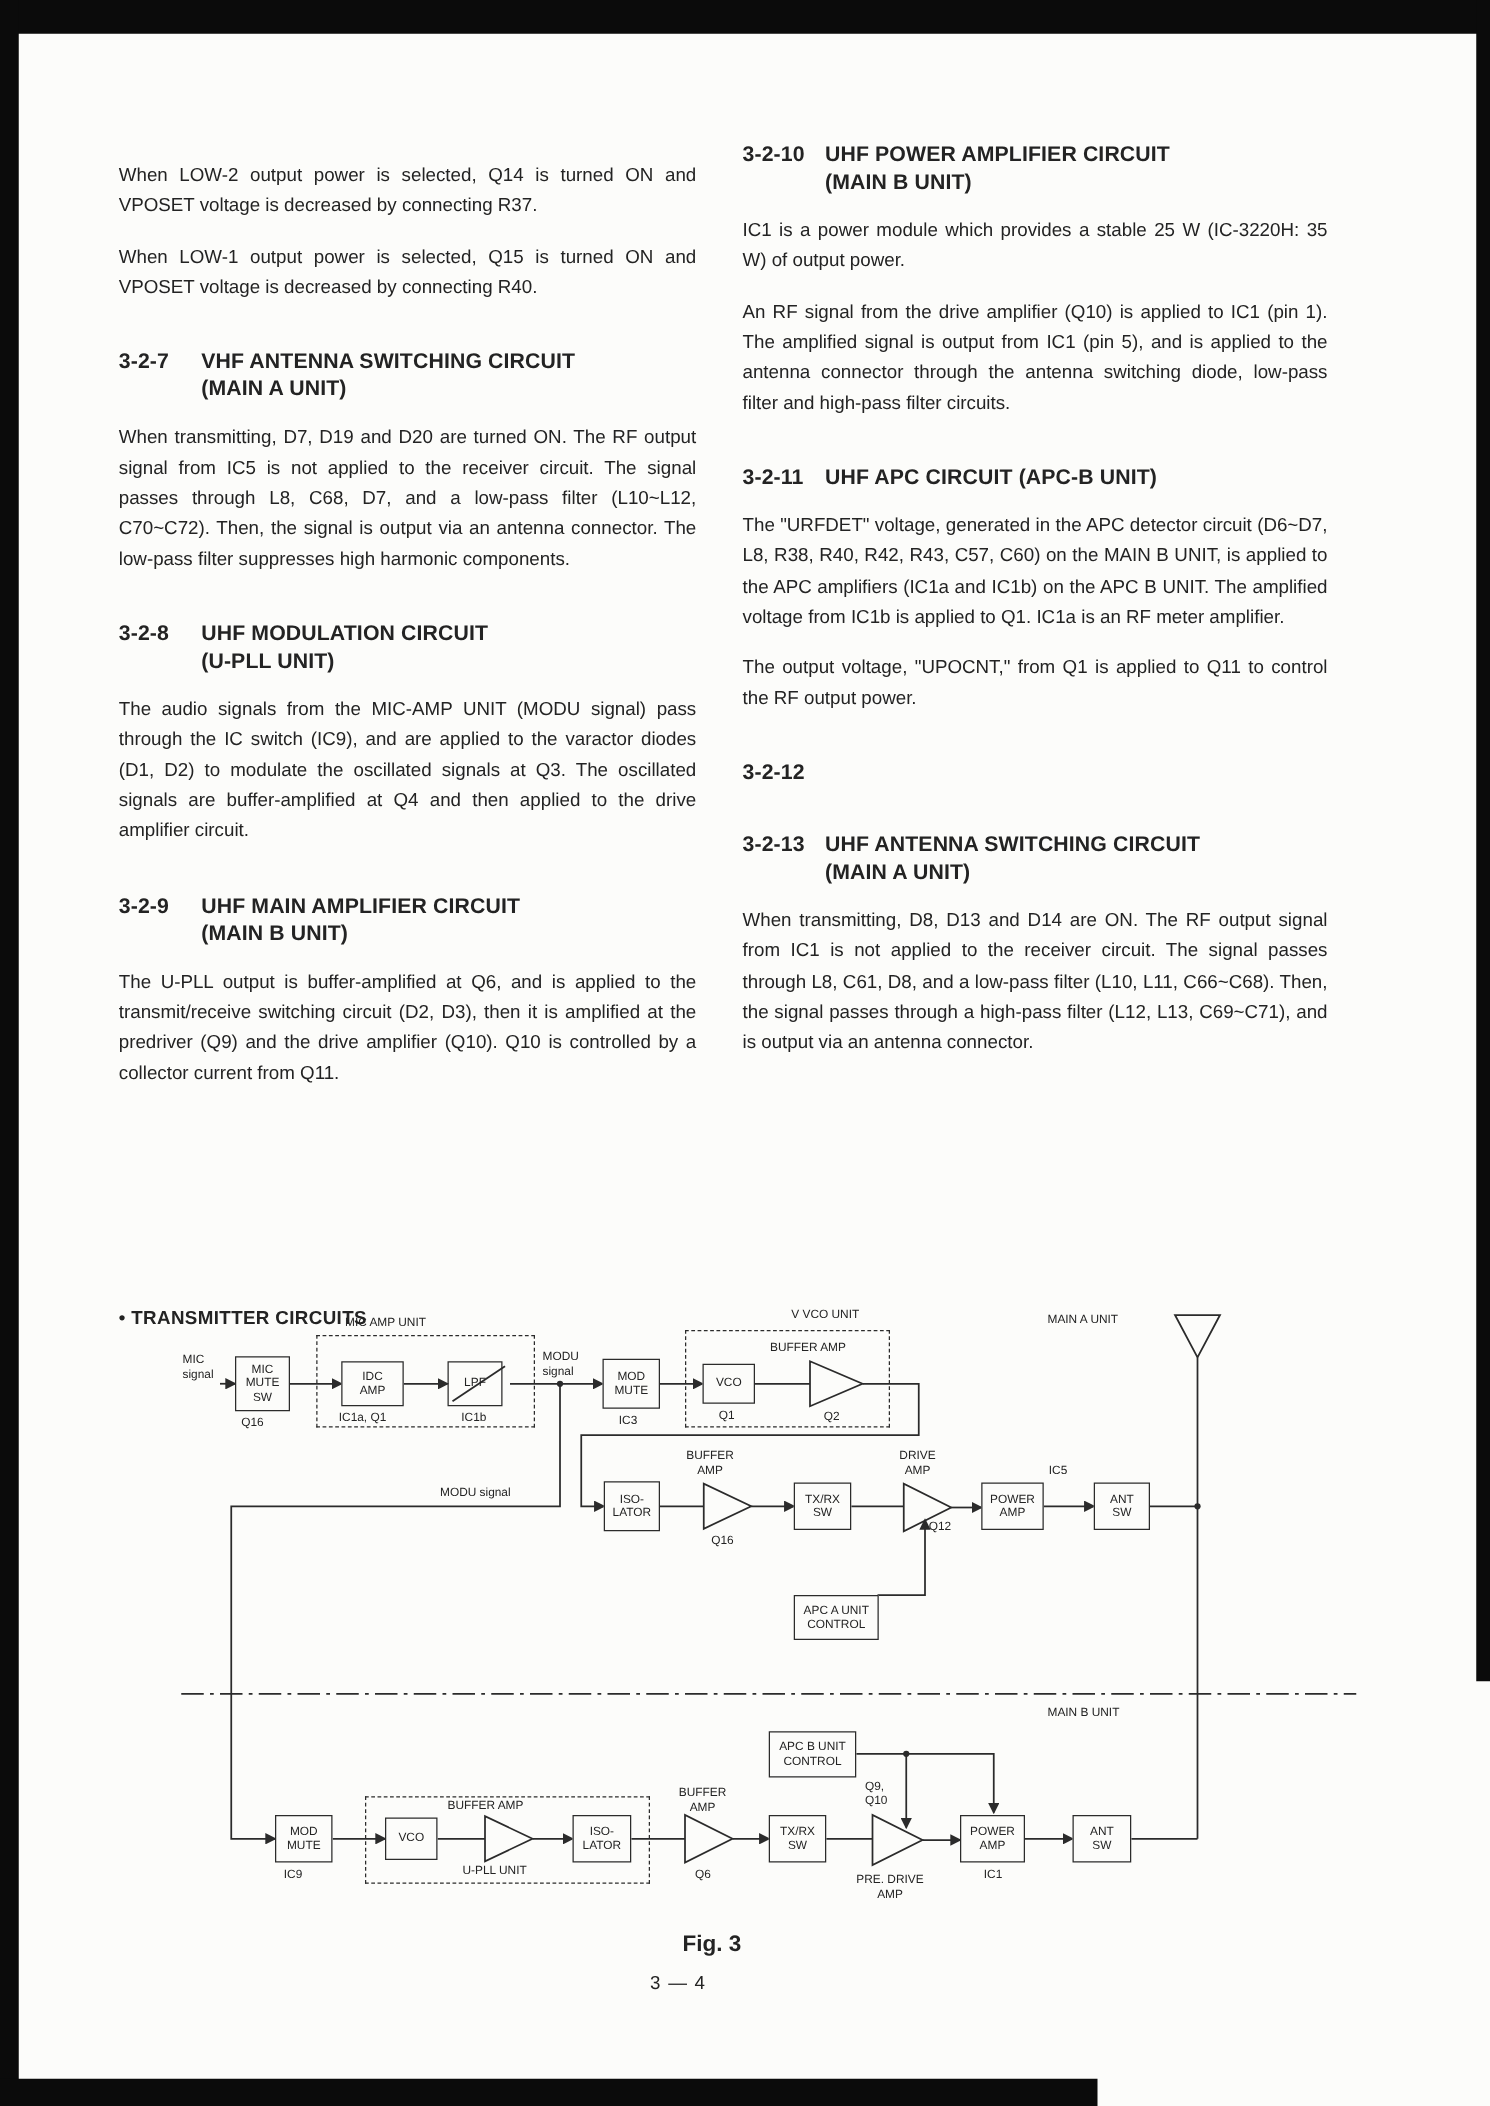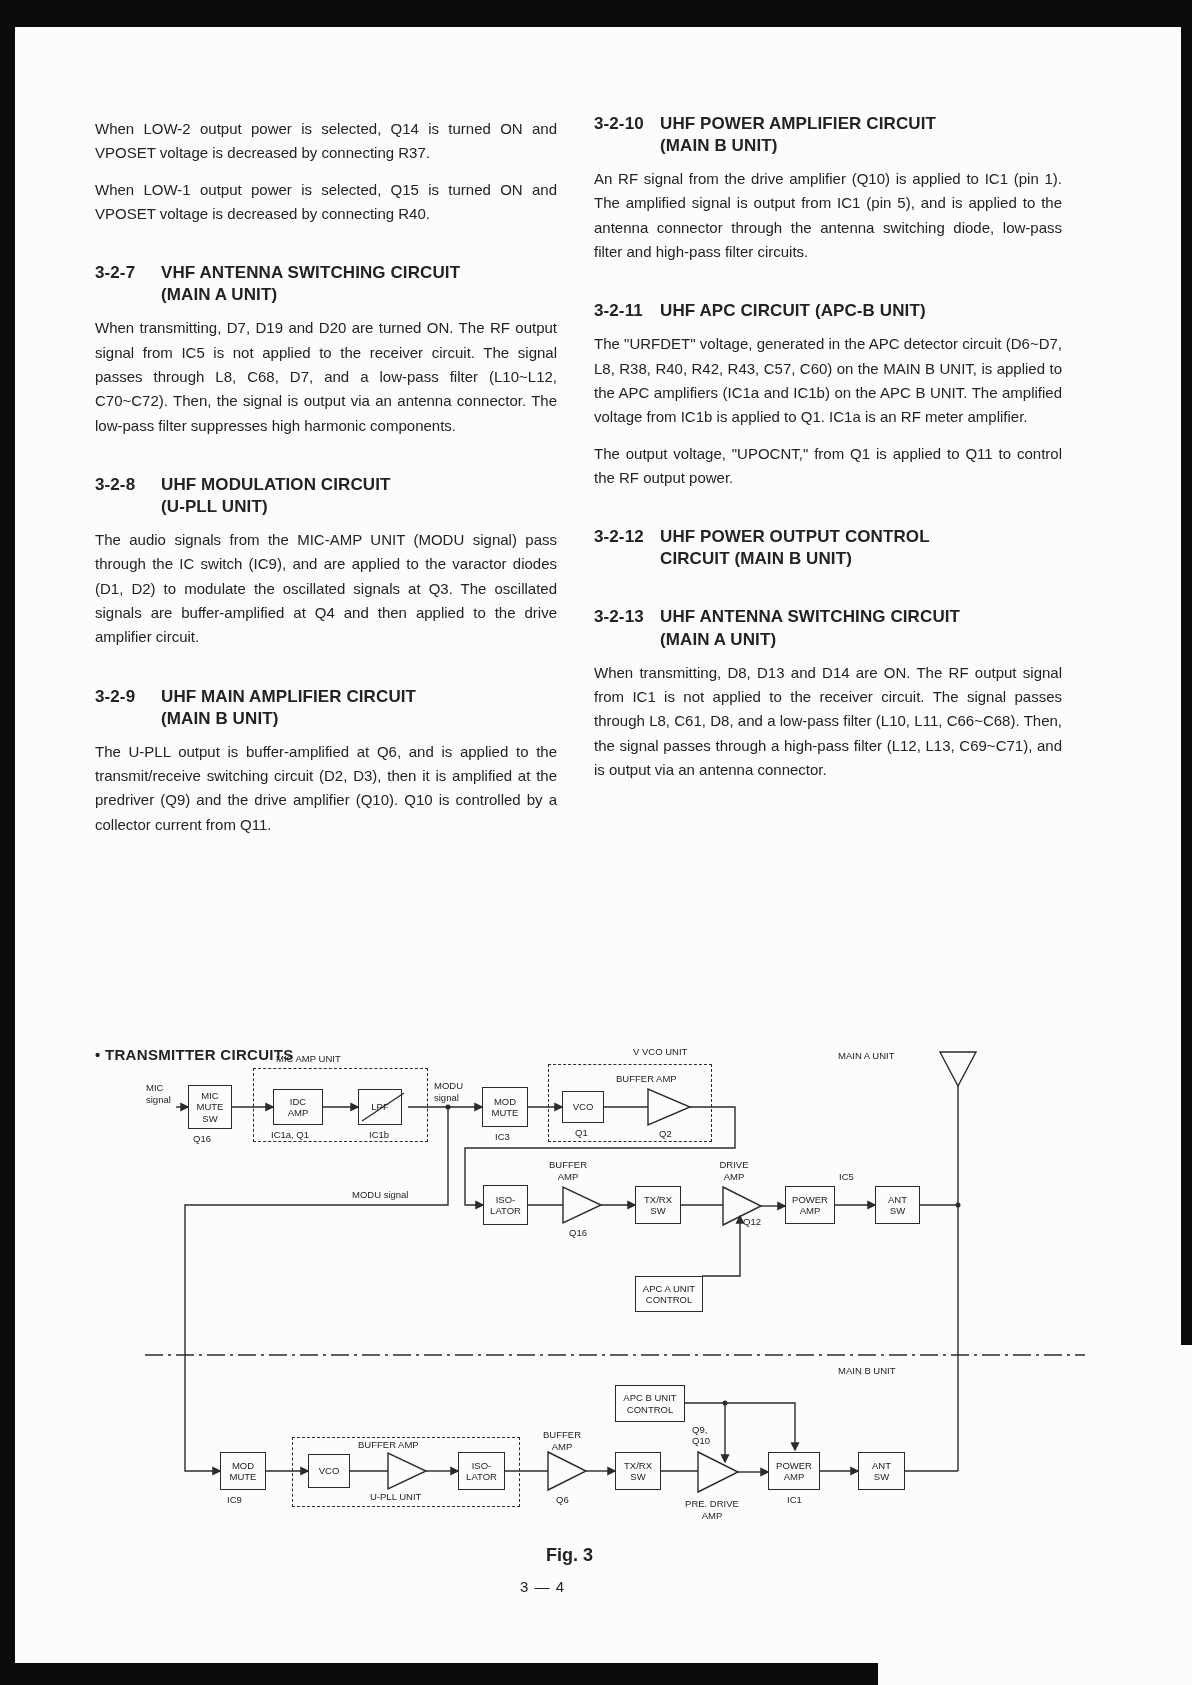--- a/index.html
+++ b/index.html
@@ -8,21 +8,21 @@
     position:relative; width:1192px; height:1685px; margin:0 auto;
     background:#fcfcfa; color:#232323; overflow:hidden;
     font-family:"Liberation Sans","DejaVu Sans",sans-serif;
   }
   .scan-bar { position:absolute; background:#0b0b0b; }
 
   
   .col { position:absolute; top:113px; font-size:15px; line-height:1.62; text-align:justify; }
   .col-left  { left:95px;  width:462px; }
   .col-right { left:594px; width:468px; }
-  .col p { margin:4px 0 12px; }
+  .col p { margin:16px 0 12px; }
   .shead { display:flex; margin:36px 0 10px; font-size:17px; line-height:1.3; font-weight:700; text-align:left; letter-spacing:.1px; }
   .shead .hnum { flex:0 0 66px; }
   .shead .htxt { white-space:pre-line; }
   .col .shead:first-child { margin-top:0; }
 
   
   .diagram { position:absolute; left:0; top:1040px; width:1192px; height:600px; }
   .diag-title { position:absolute; left:95px; top:6px; font-size:15px; font-weight:700; letter-spacing:.3px; }
   .wires { position:absolute; left:0; top:0; }
   .dbox {
@@ -71,33 +71,32 @@
       </h2>
     <p>The U-PLL output is buffer-amplified at Q6, and is applied to the transmit/receive switching circuit (D2, D3), then it is amplified at the predriver (Q9) and the drive amplifier (Q10).  Q10 is controlled by a collector current from Q11.</p>
   </div>
 
   <div class="col col-right">
     <h2 class="shead">
         <span class="hnum">3-2-10</span>
         <span class="htxt">UHF POWER AMPLIFIER CIRCUIT
 (MAIN B UNIT)</span>
       </h2>
+    <p>IC1 is a power module which provides a stable 25 W (IC-3220H: 35 W) of output power.</p>
     <p>An RF signal from the drive amplifier (Q10) is applied to IC1 (pin 1).  The amplified signal is output from IC1 (pin 5), and is applied to the antenna connector through the antenna switching diode, low-pass filter and high-pass filter circuits.</p>
 
     <h2 class="shead">
         <span class="hnum">3-2-11</span>
         <span class="htxt">UHF APC CIRCUIT (APC-B UNIT)</span>
       </h2>
     <p>The "URFDET" voltage, generated in the APC detector circuit (D6~D7, L8, R38, R40, R42, R43, C57, C60) on the MAIN B UNIT, is applied to the APC amplifiers (IC1a and IC1b) on the APC B UNIT.  The amplified voltage from IC1b is applied to Q1.  IC1a is an RF meter amplifier.</p>
     <p>The output voltage, "UPOCNT," from Q1 is applied to Q11 to control the RF output power.</p>
 
     <h2 class="shead">
         <span class="hnum">3-2-12</span>
-        <span class="htxt">UHF POWER OUTPUT CONTROL
-CIRCUIT (MAIN B UNIT)</span>
       </h2>
 
     <h2 class="shead">
         <span class="hnum">3-2-13</span>
         <span class="htxt">UHF ANTENNA SWITCHING CIRCUIT
 (MAIN A UNIT)</span>
       </h2>
     <p>When transmitting, D8, D13 and D14 are ON.  The RF output signal from IC1 is not applied to the receiver circuit.  The signal passes through L8, C61, D8, and a low-pass filter (L10, L11, C66~C68).  Then, the signal passes through a high-pass filter (L12, L13, C69~C71), and is output via an antenna connector.</p>
   </div>
 

